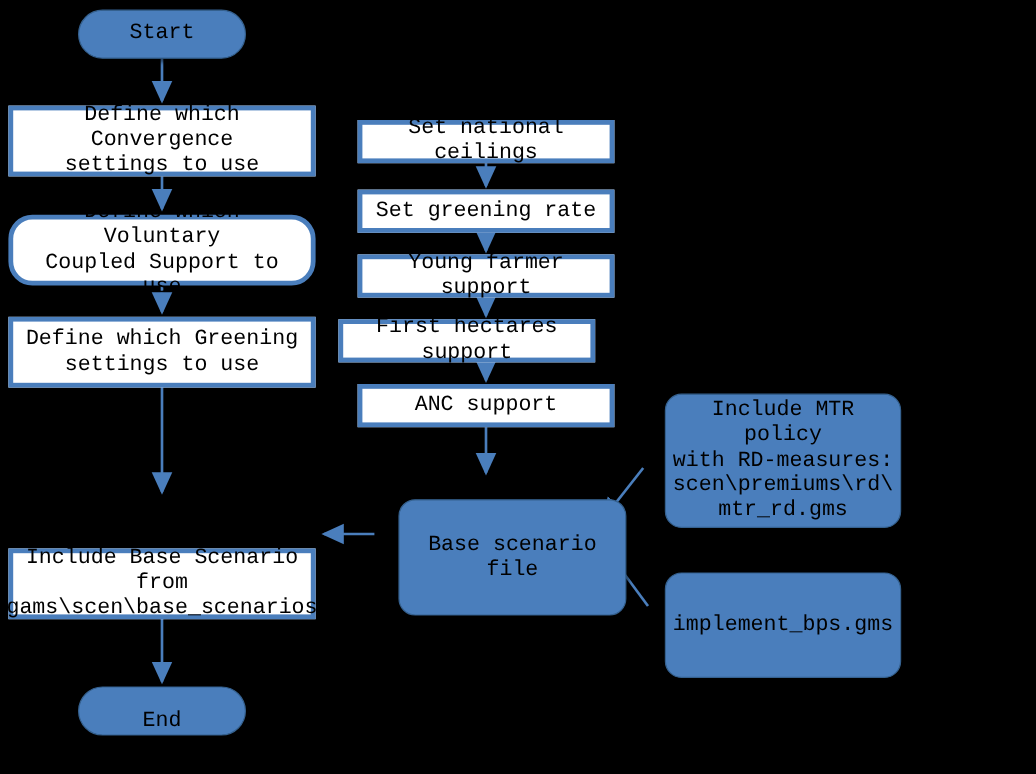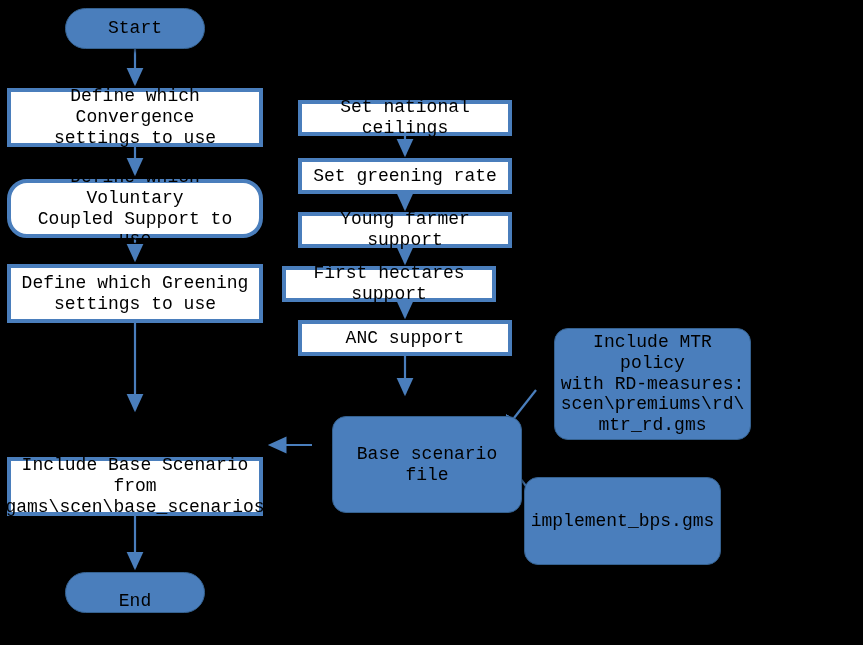--- a/index.html
+++ b/index.html
@@ -146,17 +146,17 @@
     <span class="node-label">Base scenario file</span>
   </div>
 
   <div class="node blue" style="left:534px; top:328px; width:197px; height:112px;">
     <span class="node-label">Include MTR policy
 with RD-measures:
 scen\premiums\rd\
 mtr_rd.gms</span>
   </div>
 
-  <div class="node blue" style="left:504px; top:477px; width:197px; height:88px;justify-content:center;">
+  <div class="node blue" style="left:534px; top:477px; width:197px; height:88px;justify-content:center;">
     <span class="node-label">implement_bps.gms</span>
   </div>
 
 </div>
 
 </body></html>

